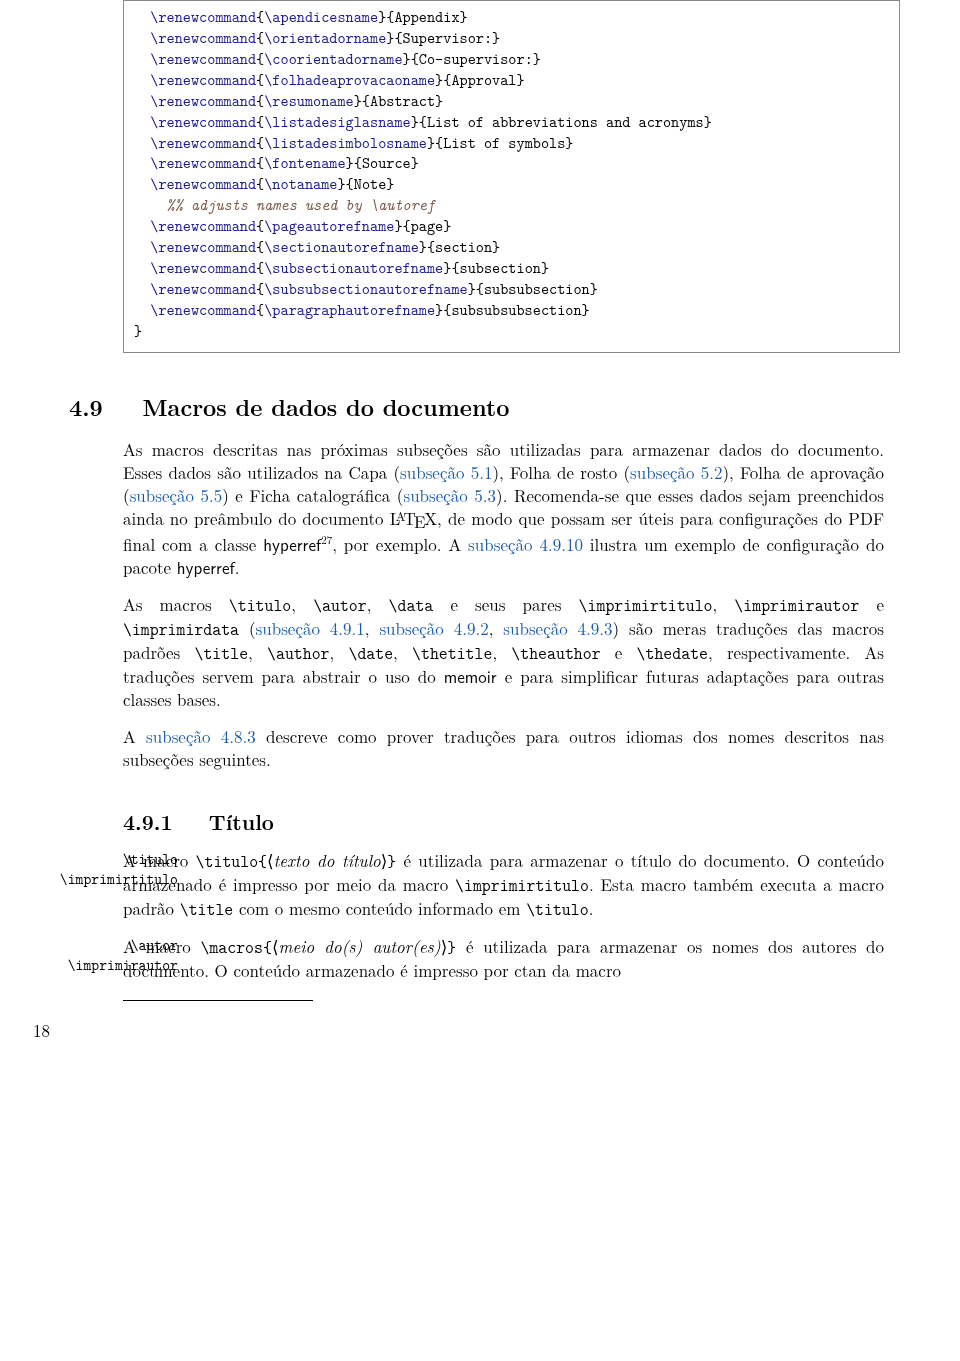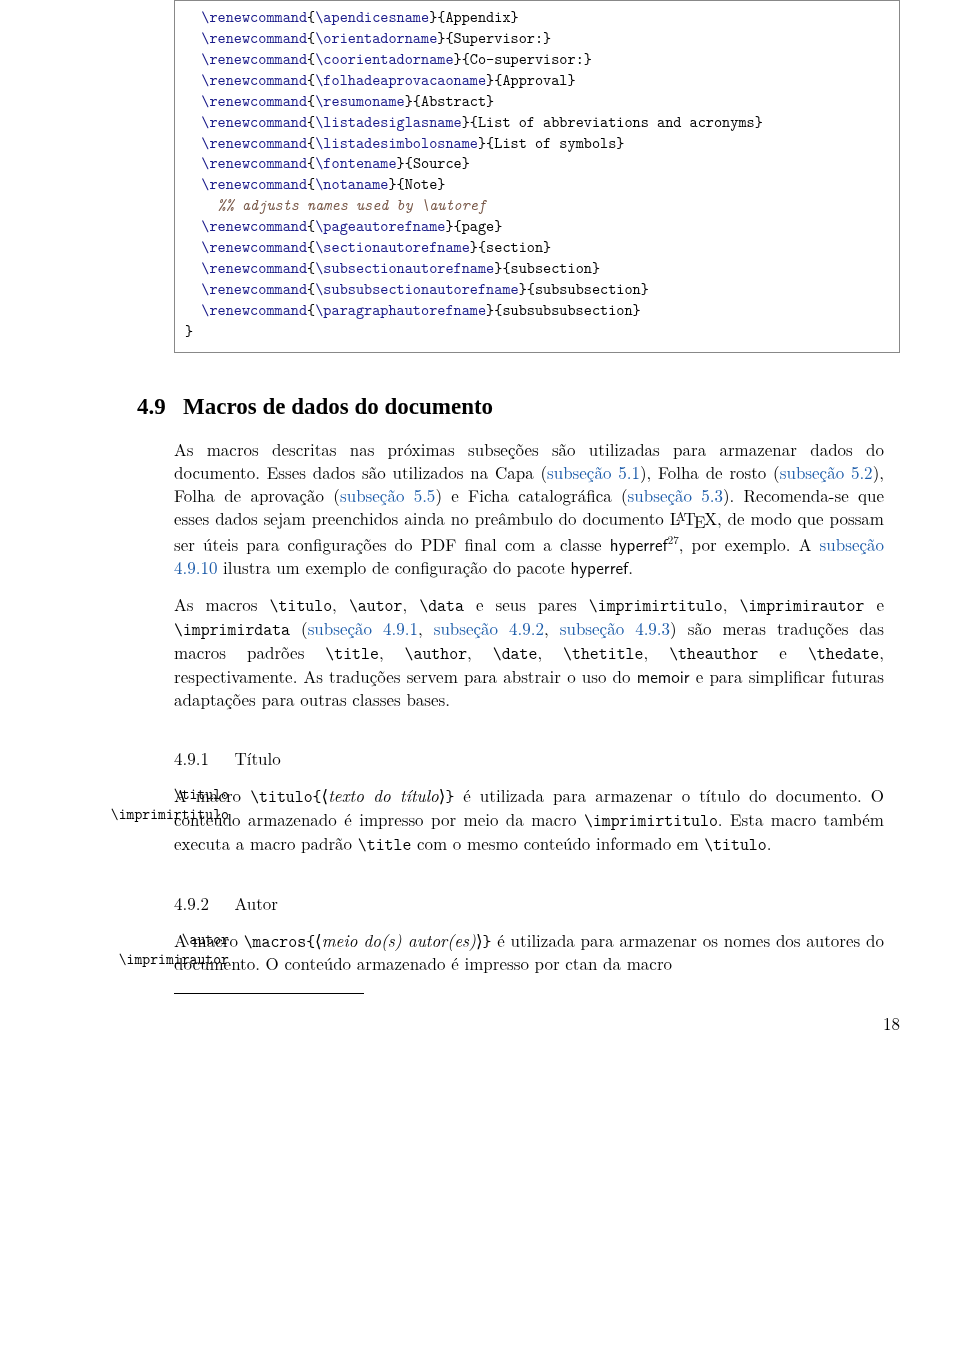--- a/index.html
+++ b/index.html
@@ -6,45 +6,44 @@
     font-family: "Latin Modern Roman", "Computer Modern", Georgia, serif;
     font-size: 17px;
     line-height: 1.35;
     color: #000;
     background: #fff;
     margin: 0;
     padding: 0;
     width: 960px;
   }
   .page {
-    padding: 0 60px 30px 84px;
+    padding: 0 60px 30px 33px;
     position: relative;
   }
   .codebox {
     border: 0.5px solid #888;
     padding: 6px 10px 10px 10px;
     margin-left: 90px;
     margin-bottom: 38px;
     font-family: "Latin Modern Mono", "Computer Modern Typewriter", monospace;
     font-size: 15.5px;
     line-height: 1.35;
     white-space: pre;
   }
   .codebox .cmd { color: #1a1a8a; }
   .codebox .comment { color: #7a5a4a; font-style: italic; }
   .codebox .text { color: #000; }
   .section-heading {
     font-size: 23px;
     font-weight: bold;
-    margin: 38px 0 16px 53px;
-    font-family: Liberation Serif, serif;
+    margin: 38px 0 16px 36px;
   }
   .sub-heading {
-    font-size: 17px;
-    font-weight: normal;
+    font-size: 21px;
+    font-weight: bold;
     margin: 36px 0 14px 90px;
   }
   .body-p {
     margin: 0 16px 14px 90px;
     text-align: justify;
   }
   .tt { font-family: "Latin Modern Mono", monospace; }
   .sf { font-family: "Latin Modern Sans", Helvetica, Arial, sans-serif; }
   a, .link { color: #1a5aa8; text-decoration: none; }
   .margin-label {
@@ -61,21 +60,21 @@
     border: none;
     border-top: 0.75px solid #000;
     width: 190px;
     margin: 18px 0 4px 90px;
   }
   .footnote {
     margin-left: 90px;
     font-size: 13px;
   }
   .pagenum {
-    text-align: right;
+    text-align: left;
     margin-top: 18px;
     font-size: 17px;
   }
   sup.fn { font-size: 11px; }
 </style>
 </head>
 <body>
 
 <div class="page">
 
@@ -86,38 +85,38 @@
   </div>
 
   <p class="body-p">
     <span>As macros descritas nas próximas subseções são utilizadas para armazenar dados do documento. Esses dados são utilizados na Capa (</span><a class="link">subseção 5.1</a><span>), Folha de rosto (</span><a class="link">subseção 5.2</a><span>), Folha de aprovação (</span><a class="link">subseção 5.5</a><span>) e Ficha catalográfica (</span><a class="link">subseção 5.3</a><span>). Recomenda-se que esses dados sejam preenchidos ainda no preâmbulo do documento L</span><span style="font-size:0.75em;vertical-align:0.25em;margin-left:-0.36em;margin-right:-0.15em">A</span><span>T</span><span style="vertical-align:-0.22em;margin-left:-0.1em;margin-right:-0.08em">E</span><span>X</span><span>, de modo que possam ser úteis para configurações do PDF final com a classe </span><span class="sf">hyperref</span><sup class="fn">27</sup><span>, por exemplo. A </span><a class="link">subseção 4.9.10</a><span> ilustra um exemplo de configuração do pacote </span><span class="sf">hyperref</span><span>.</span>
   </p>
 
   <p class="body-p">
     <span>As macros </span><span class="tt">\titulo</span><span>, </span><span class="tt">\autor</span><span>, </span><span class="tt">\data</span><span> e seus pares </span><span class="tt">\imprimirtitulo</span><span>, </span><span class="tt">\imprimirautor</span><span> e </span><span class="tt">\imprimirdata</span><span> (</span><a class="link">subseção 4.9.1</a><span>, </span><a class="link">subseção 4.9.2</a><span>, </span><a class="link">subseção 4.9.3</a><span>) são meras traduções das macros padrões </span><span class="tt">\title</span><span>, </span><span class="tt">\author</span><span>, </span><span class="tt">\date</span><span>, </span><span class="tt">\thetitle</span><span>, </span><span class="tt">\theauthor</span><span> e </span><span class="tt">\thedate</span><span>, respectivamente. As traduções servem para abstrair o uso do </span><span class="sf">memoir</span><span> e para simplificar futuras adaptações para outras classes bases.</span>
   </p>
 
+  <p class="body-p">
+    <span>A </span><a class="link">subseção 4.8.3</a><span> descreve como prover traduções para outros idiomas dos nomes descritos nas subseções seguintes.</span>
+  </p>
 
   <div class="sub-heading">
     <span>4.9.1</span>&nbsp;&nbsp;&nbsp;<span>Título</span>
   </div>
 
   <div class="row">
     <div class="margin-label">
       <span>\titulo</span><br>
       <span>\imprimirtitulo</span>
     </div>
     <p class="body-p">
       <span>A macro </span><span class="tt">\titulo{</span><span>⟨</span><i>texto do título</i><span>⟩</span><span class="tt">}</span><span> é utilizada para armazenar o título do documento. O conteúdo armazenado é impresso por meio da macro </span><span class="tt">\imprimirtitulo</span><span>. Esta macro também executa a macro padrão </span><span class="tt">\title</span><span> com o mesmo conteúdo informado em </span><span class="tt">\titulo</span><span>.</span>
     </p>
   </div>
 
-  <div class="sub-heading">
-    <span>4.9.2</span>&nbsp;&nbsp;&nbsp;<span>Autor</span>
-  </div>
 
   <div class="row">
     <div class="margin-label">
       <span>\autor</span><br>
       <span>\imprimirautor</span>
     </div>
     <p class="body-p" style="margin-bottom:4px">
       <span>A macro </span><span class="tt">\macros{</span><span>⟨</span><i>meio do(s) autor(es)</i><span>⟩</span><span class="tt">}</span><span> é utilizada para armazenar os nomes dos autores do documento. O conteúdo armazenado é impresso por ctan da macro</span>
     </p>
   </div>

